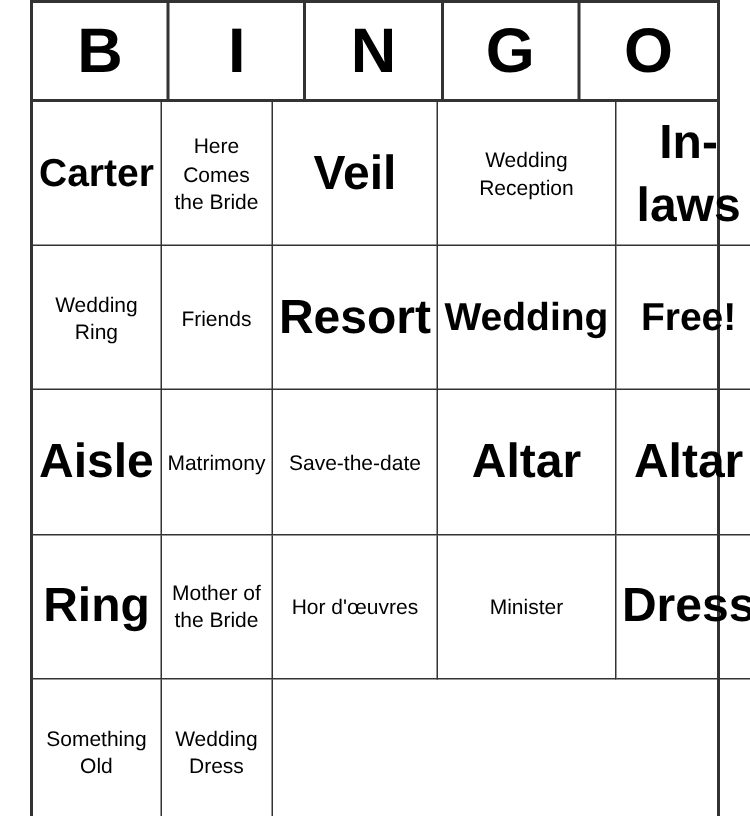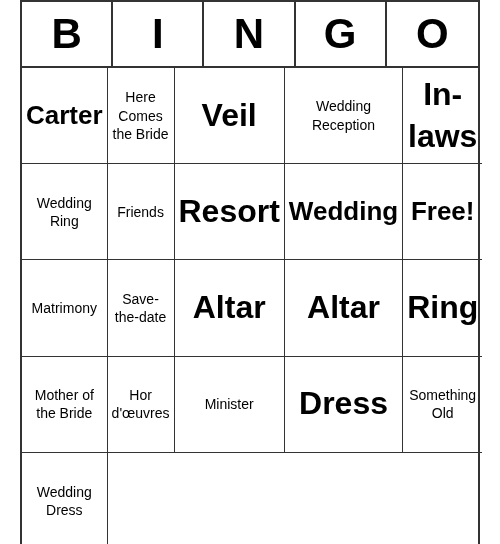--- a/index.html
+++ b/index.html
@@ -82,20 +82,21 @@
       <div class="bingo-cell large">Carter</div>
       <div class="bingo-cell">Here Comes the Bride</div>
       <div class="bingo-cell xlarge">Veil</div>
       <div class="bingo-cell">Wedding Reception</div>
       <div class="bingo-cell xlarge">In-laws</div>
       <div class="bingo-cell">Wedding Ring</div>
       <div class="bingo-cell">Friends</div>
       <div class="bingo-cell xlarge">Resort</div>
       <div class="bingo-cell large">Wedding</div>
       <div class="bingo-cell free">Free!</div>
+      <div class="bingo-cell xlarge">Aisle</div>
       <div class="bingo-cell">Matrimony</div>
       <div class="bingo-cell">Save-the-date</div>
       <div class="bingo-cell xlarge">Altar</div>
       <div class="bingo-cell xlarge">Altar</div>
       <div class="bingo-cell xlarge">Ring</div>
       <div class="bingo-cell">Mother of the Bride</div>
       <div class="bingo-cell">Hor d'œuvres</div>
       <div class="bingo-cell">Minister</div>
       <div class="bingo-cell xlarge">Dress</div>
       <div class="bingo-cell">Something Old</div>

